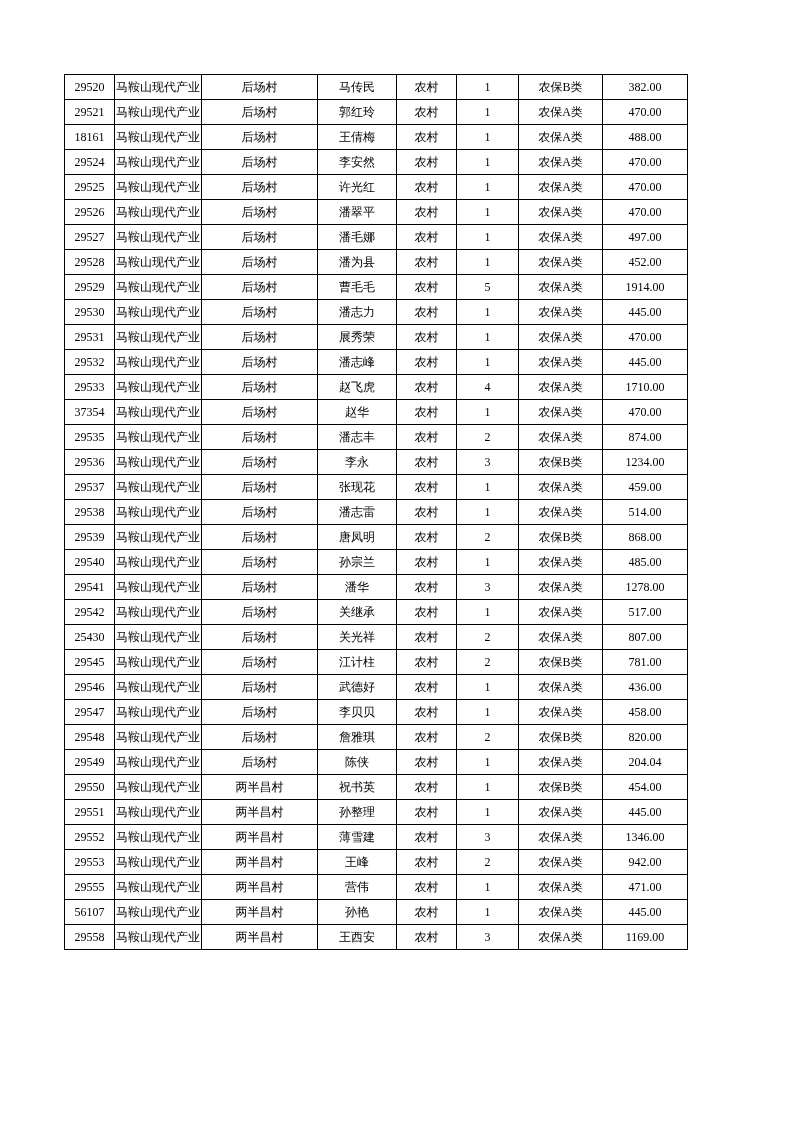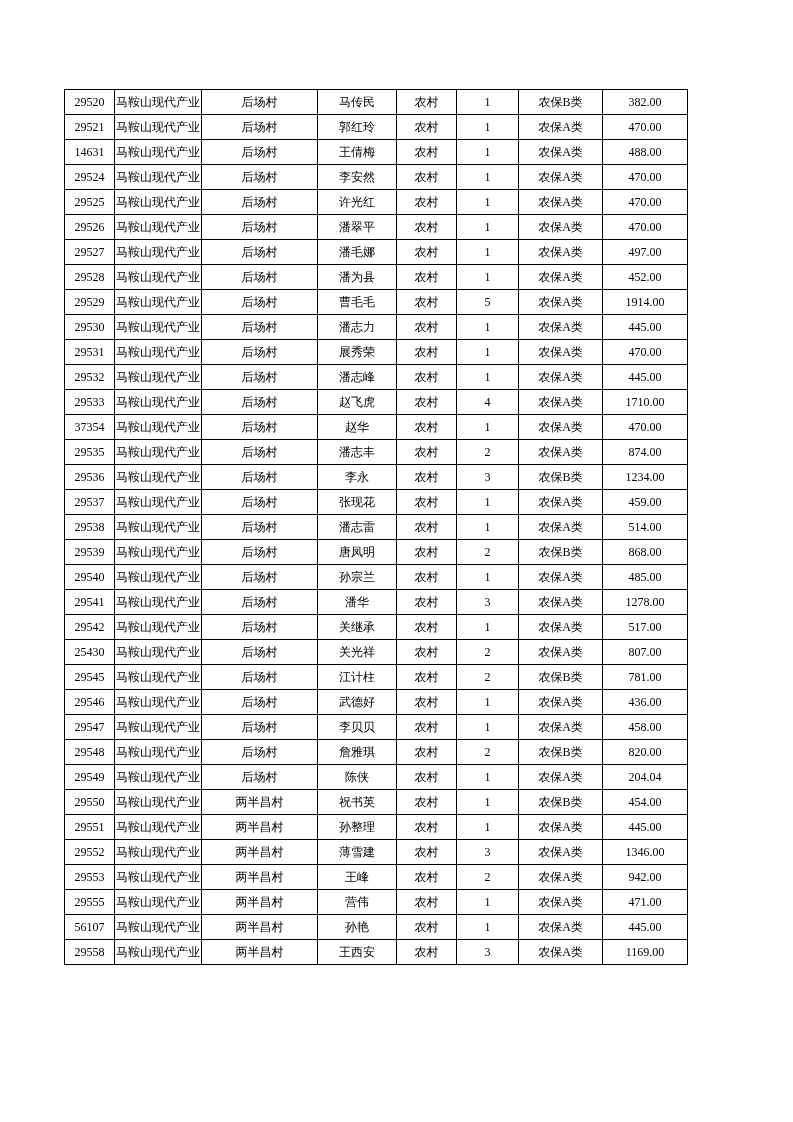--- a/index.html
+++ b/index.html
@@ -11,21 +11,21 @@
     position: relative;
     width: 793px;
     height: 1122px;
     background: #ffffff;
     font-family: "Liberation Serif", serif;
     overflow: hidden;
   }
   table.sheet {
     position: absolute;
     left: 64px;
-    top: 89px;
+    top: 74px;
     border-collapse: collapse;
     table-layout: fixed;
     font-size: 12px;
     color: #000000;
   }
   table.sheet td {
     border: 1px solid #000000;
     height: 24px;
     padding: 0 1px;
     text-align: center;
@@ -78,21 +78,21 @@
           <td class="col-0">29521</td>
           <td class="col-1">马鞍山现代产业</td>
           <td class="col-2">后场村</td>
           <td class="col-3">郭红玲</td>
           <td class="col-4">农村</td>
           <td class="col-5">1</td>
           <td class="col-6">农保A类</td>
           <td class="col-7">470.00</td>
         </tr>
         <tr>
-          <td class="col-0">14631</td>
+          <td class="col-0">18161</td>
           <td class="col-1">马鞍山现代产业</td>
           <td class="col-2">后场村</td>
           <td class="col-3">王倩梅</td>
           <td class="col-4">农村</td>
           <td class="col-5">1</td>
           <td class="col-6">农保A类</td>
           <td class="col-7">488.00</td>
         </tr>
         <tr>
           <td class="col-0">29524</td>

